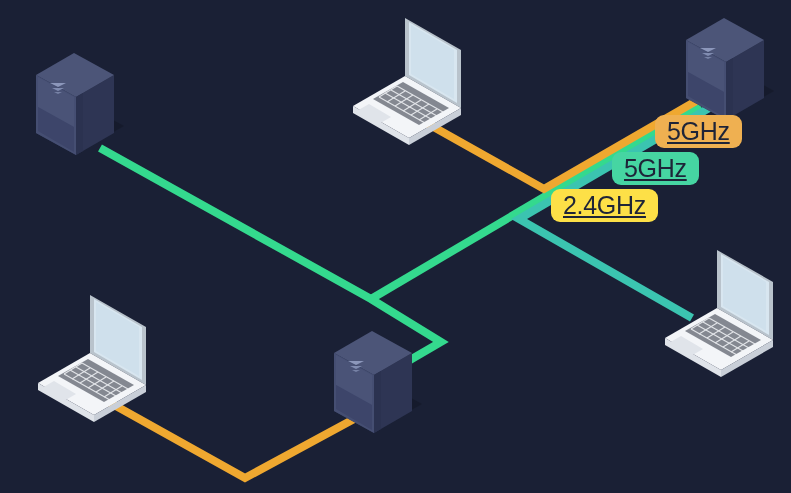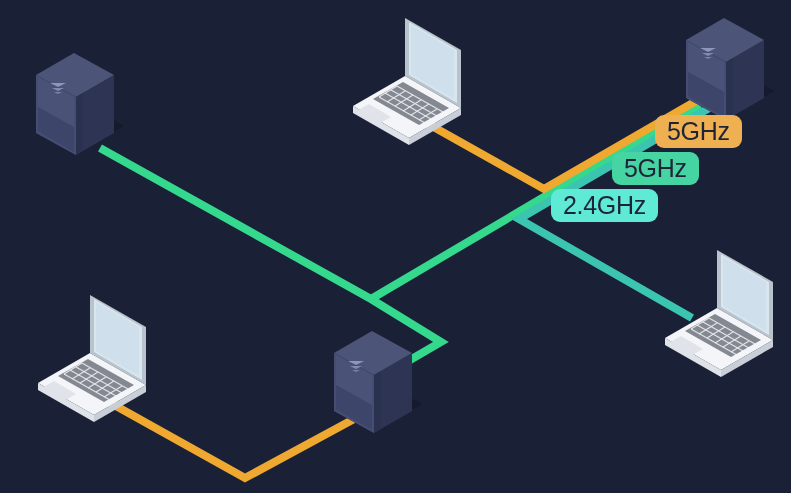--- a/index.html
+++ b/index.html
@@ -28,24 +28,25 @@
     display: flex;
     align-items: center;
     justify-content: center;
     font-size: 25px;
     letter-spacing: -0.3px;
     color: #1e2438;
     font-family: "Liberation Sans", sans-serif;
     white-space: nowrap;
     box-sizing: border-box;
     padding: 0 12px;
+    text-decoration: underline;
   }
   #lbl-5ghz-a { left: 655px; top: 115px; height: 33px; background: #efb051; }
   #lbl-5ghz-b { left: 612px; top: 152px; height: 33px; background: #46d5a2; }
-  #lbl-24ghz  { left: 551px; top: 189px; height: 33px; background: #5eead4; }
+  #lbl-24ghz  { left: 551px; top: 189px; height: 33px; background: #fde047; }
 </style>
 </head>
 <body>
 
 <div id="scene">
 
   <svg class="layer" viewBox="0 0 791 493">
     <g fill="none" stroke-linecap="butt" stroke-linejoin="miter">
 
       <path d="M 98 396 L 245 478 L 367 412" stroke="#efa830" stroke-width="8"></path>

